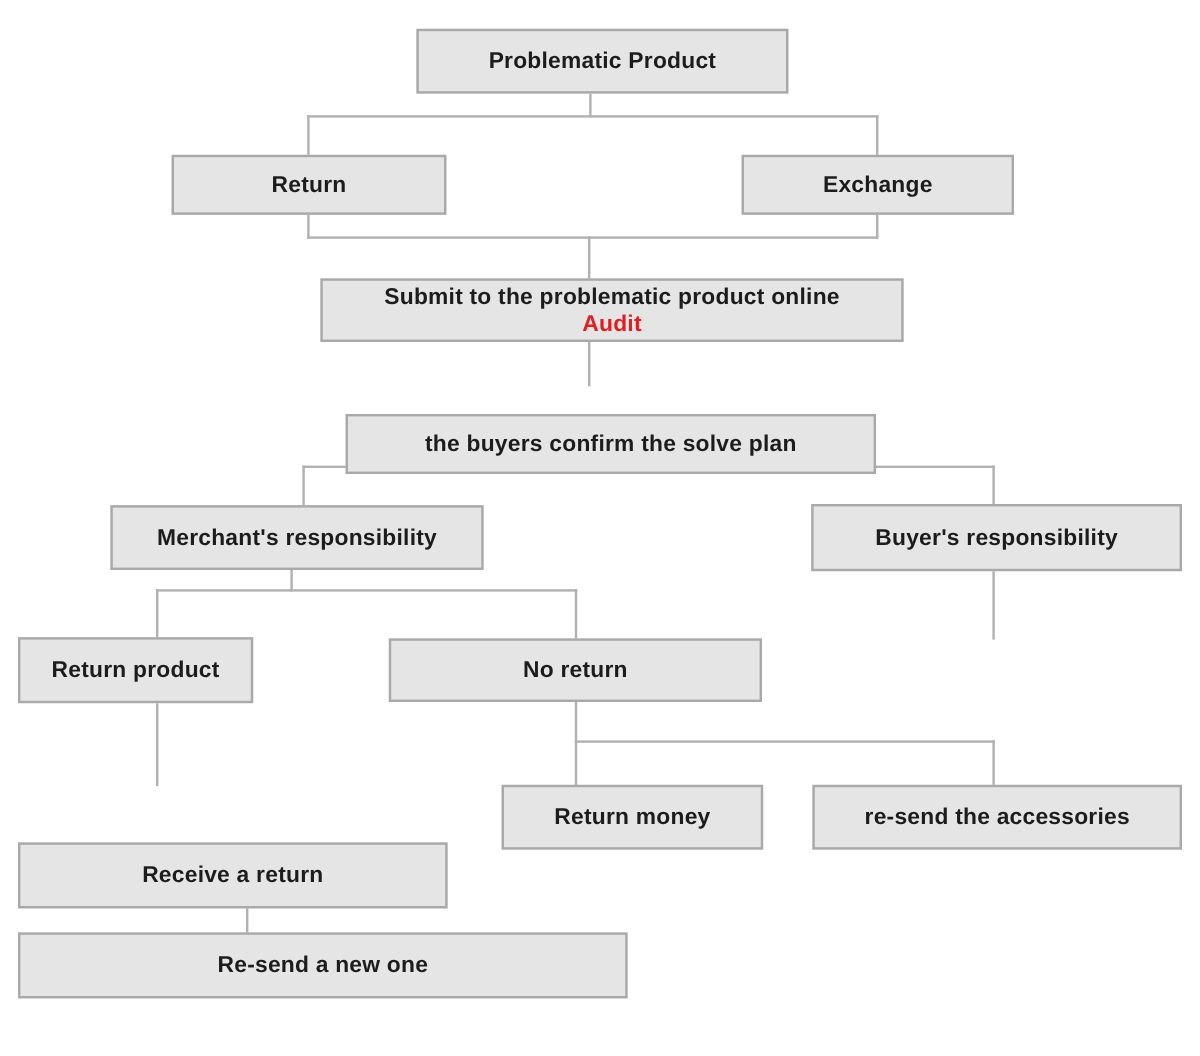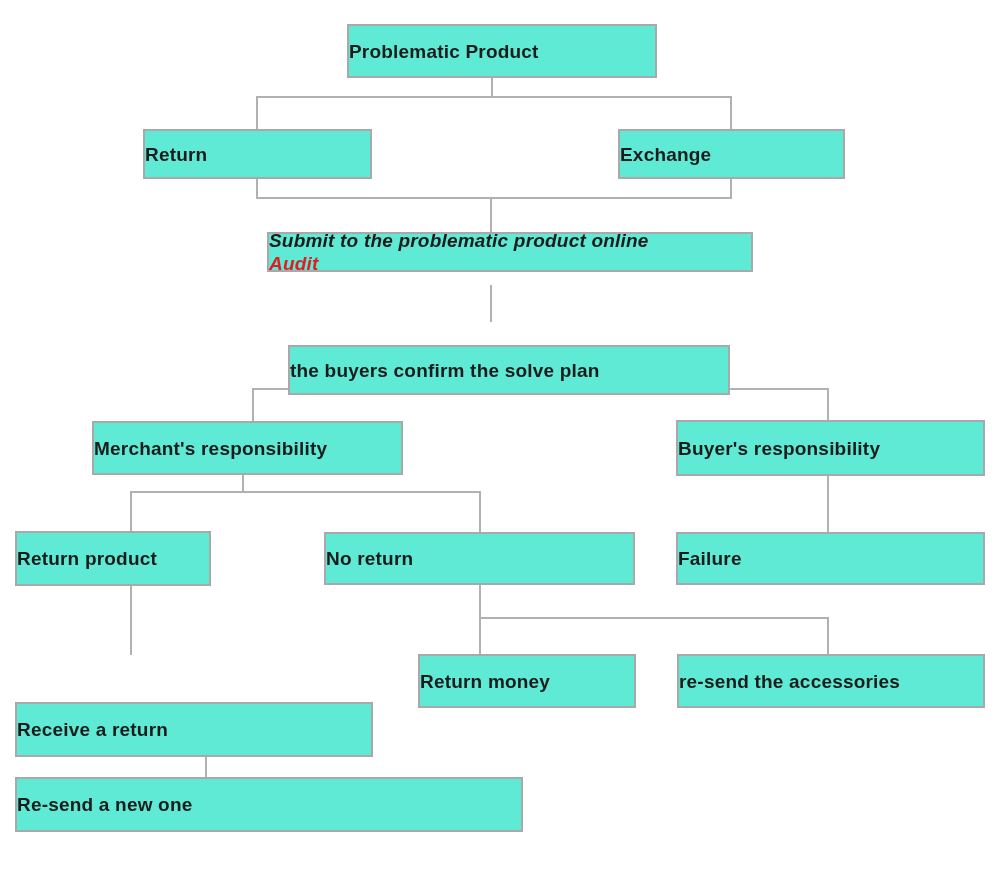--- a/index.html
+++ b/index.html
@@ -14,24 +14,24 @@
     position:relative;
     width:1000px;height:880px;
     background:var(--bg);
     font-family:"Liberation Sans","DejaVu Sans",sans-serif;
     overflow:hidden;
   }
   .node{
     position:absolute;
     box-sizing:border-box;
     border:2px solid var(--border);
-    background:#5eead4;
+    background:#e5e5e5;
     display:flex;
     flex-direction:column;
-    align-items:flex-start;
+    align-items:center;
     justify-content:center;
     text-align:center;
     color:var(--text);
     font-weight:bold;
     font-size:19px;
     letter-spacing:0.2px;
     line-height:23px;
   }
   .node .sub{color:var(--highlight);}
   .line{position:absolute;background:var(--line);}
@@ -72,21 +72,21 @@
   </div>
 
   <div class="node" style="left:143px;top:129px;width:229px;height:50px;">
     <span>Return</span>
   </div>
 
   <div class="node" style="left:618px;top:129px;width:227px;height:50px;">
     <span>Exchange</span>
   </div>
 
-  <div class="node" style="left:267px;top:232px;width:486px;height:40px;font-style:italic;">
+  <div class="node" style="left:267px;top:232px;width:486px;height:53px;">
     <span>Submit to the problematic product online</span>
     <span class="sub">Audit</span>
   </div>
 
   <div class="node" style="left:288px;top:321px;width:442px;height:50px;margin-top:24px;">
     <span>the buyers confirm the solve plan</span>
   </div>
 
   <div class="node" style="left:676px;top:420px;width:309px;height:56px;">
     <span>Buyer's responsibility</span>
@@ -97,23 +97,20 @@
   </div>
 
   <div class="node" style="left:15px;top:531px;width:196px;height:55px;">
     <span>Return product</span>
   </div>
 
   <div class="node" style="left:324px;top:532px;width:311px;height:53px;">
     <span>No return</span>
   </div>
 
-  <div class="node" style="left:676px;top:532px;width:309px;height:53px;">
-    <span>Failure</span>
-  </div>
 
   <div class="node" style="left:15px;top:654px;width:358px;height:55px;margin-top:48px;">
     <span>Receive a return</span>
   </div>
 
   <div class="node" style="left:418px;top:654px;width:218px;height:54px;">
     <span>Return money</span>
   </div>
 
   <div class="node" style="left:677px;top:654px;width:308px;height:54px;">

